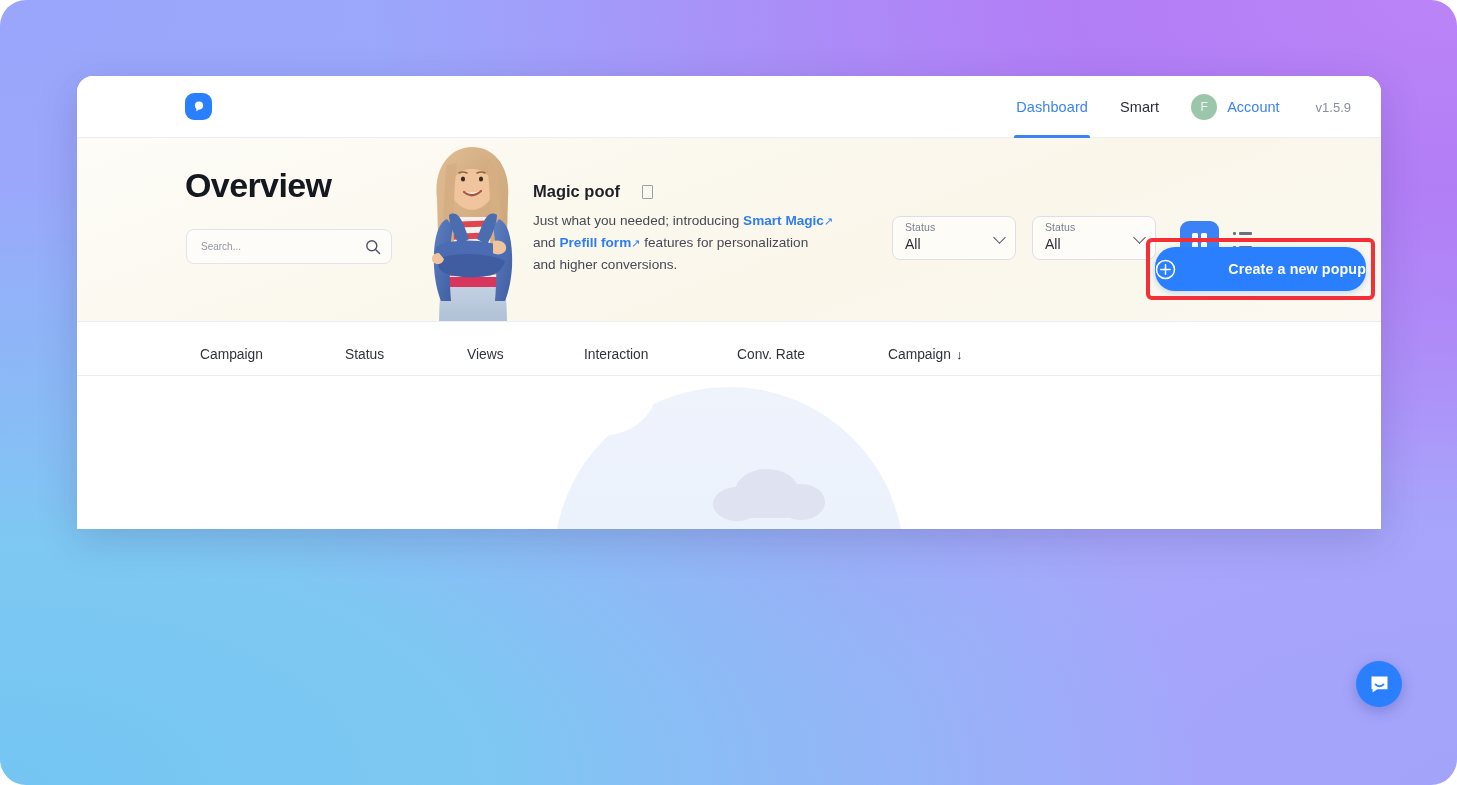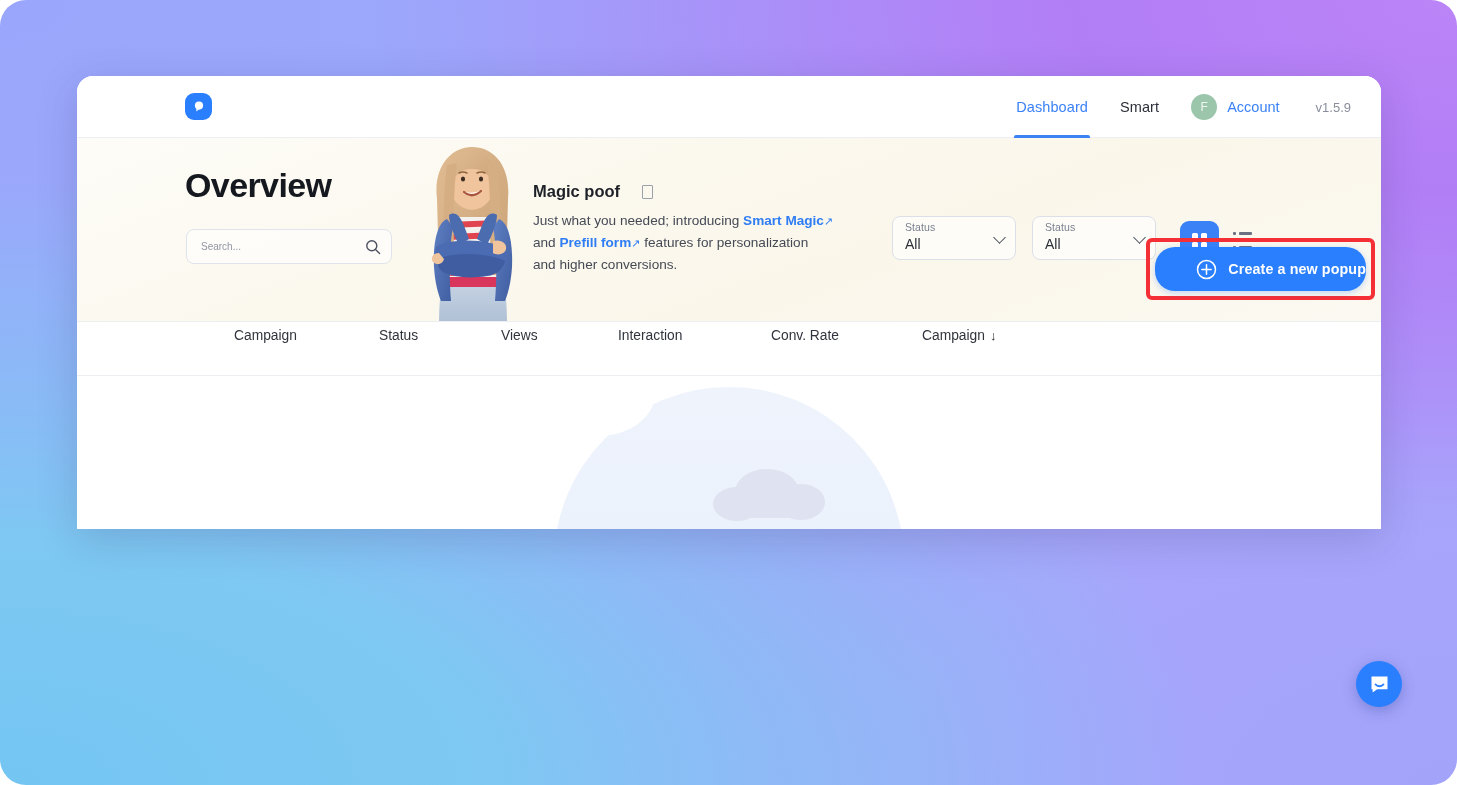--- a/index.html
+++ b/index.html
@@ -165,39 +165,39 @@
   
   .cta-highlight {
     position: absolute; left: 1069px; top: 100px;
     width: 229px; height: 62px;
     border: 4px solid #f42f36; border-radius: 6px;
   }
   .cta-btn {
     position: absolute; left: 1078px; top: 109px;
     width: 211px; height: 44px;
     background: #2a7fff; border-radius: 20px;
-    display: flex; align-items: center; justify-content: flex-end;
+    display: flex; align-items: center; justify-content: space-between;
     gap: 11px; cursor: pointer; border: 0;
     box-shadow: 0 2px 6px rgba(42,127,255,.28);
   }
   .cta-label {
     color: #fff; font-size: 14.3px; font-weight: 600;
     letter-spacing: .1px; font-family: "Liberation Sans", sans-serif;
   }
 
   
   .table-head {
     position: relative; height: 54px;
     border-bottom: 1px solid #eceef2;
     background: #fff;
   }
   .th {
-    position: absolute; top: 6px;
+    position: absolute; top: 25px;
     font-size: 13.8px; color: #30343d;
-    cursor: pointer; white-space: nowrap; margin-left: 34px;
+    cursor: pointer; white-space: nowrap;
   }
   .sort-arrow { font-size: 13px; padding-left: 5px; color: #20242c; }
 
   
   .empty-area { position: relative; height: 333px; overflow: hidden; background: #fff; }
   .empty-ill {
     position: absolute; left: 50%; transform: translateX(-50%);
     top: 8px;
   }
 

